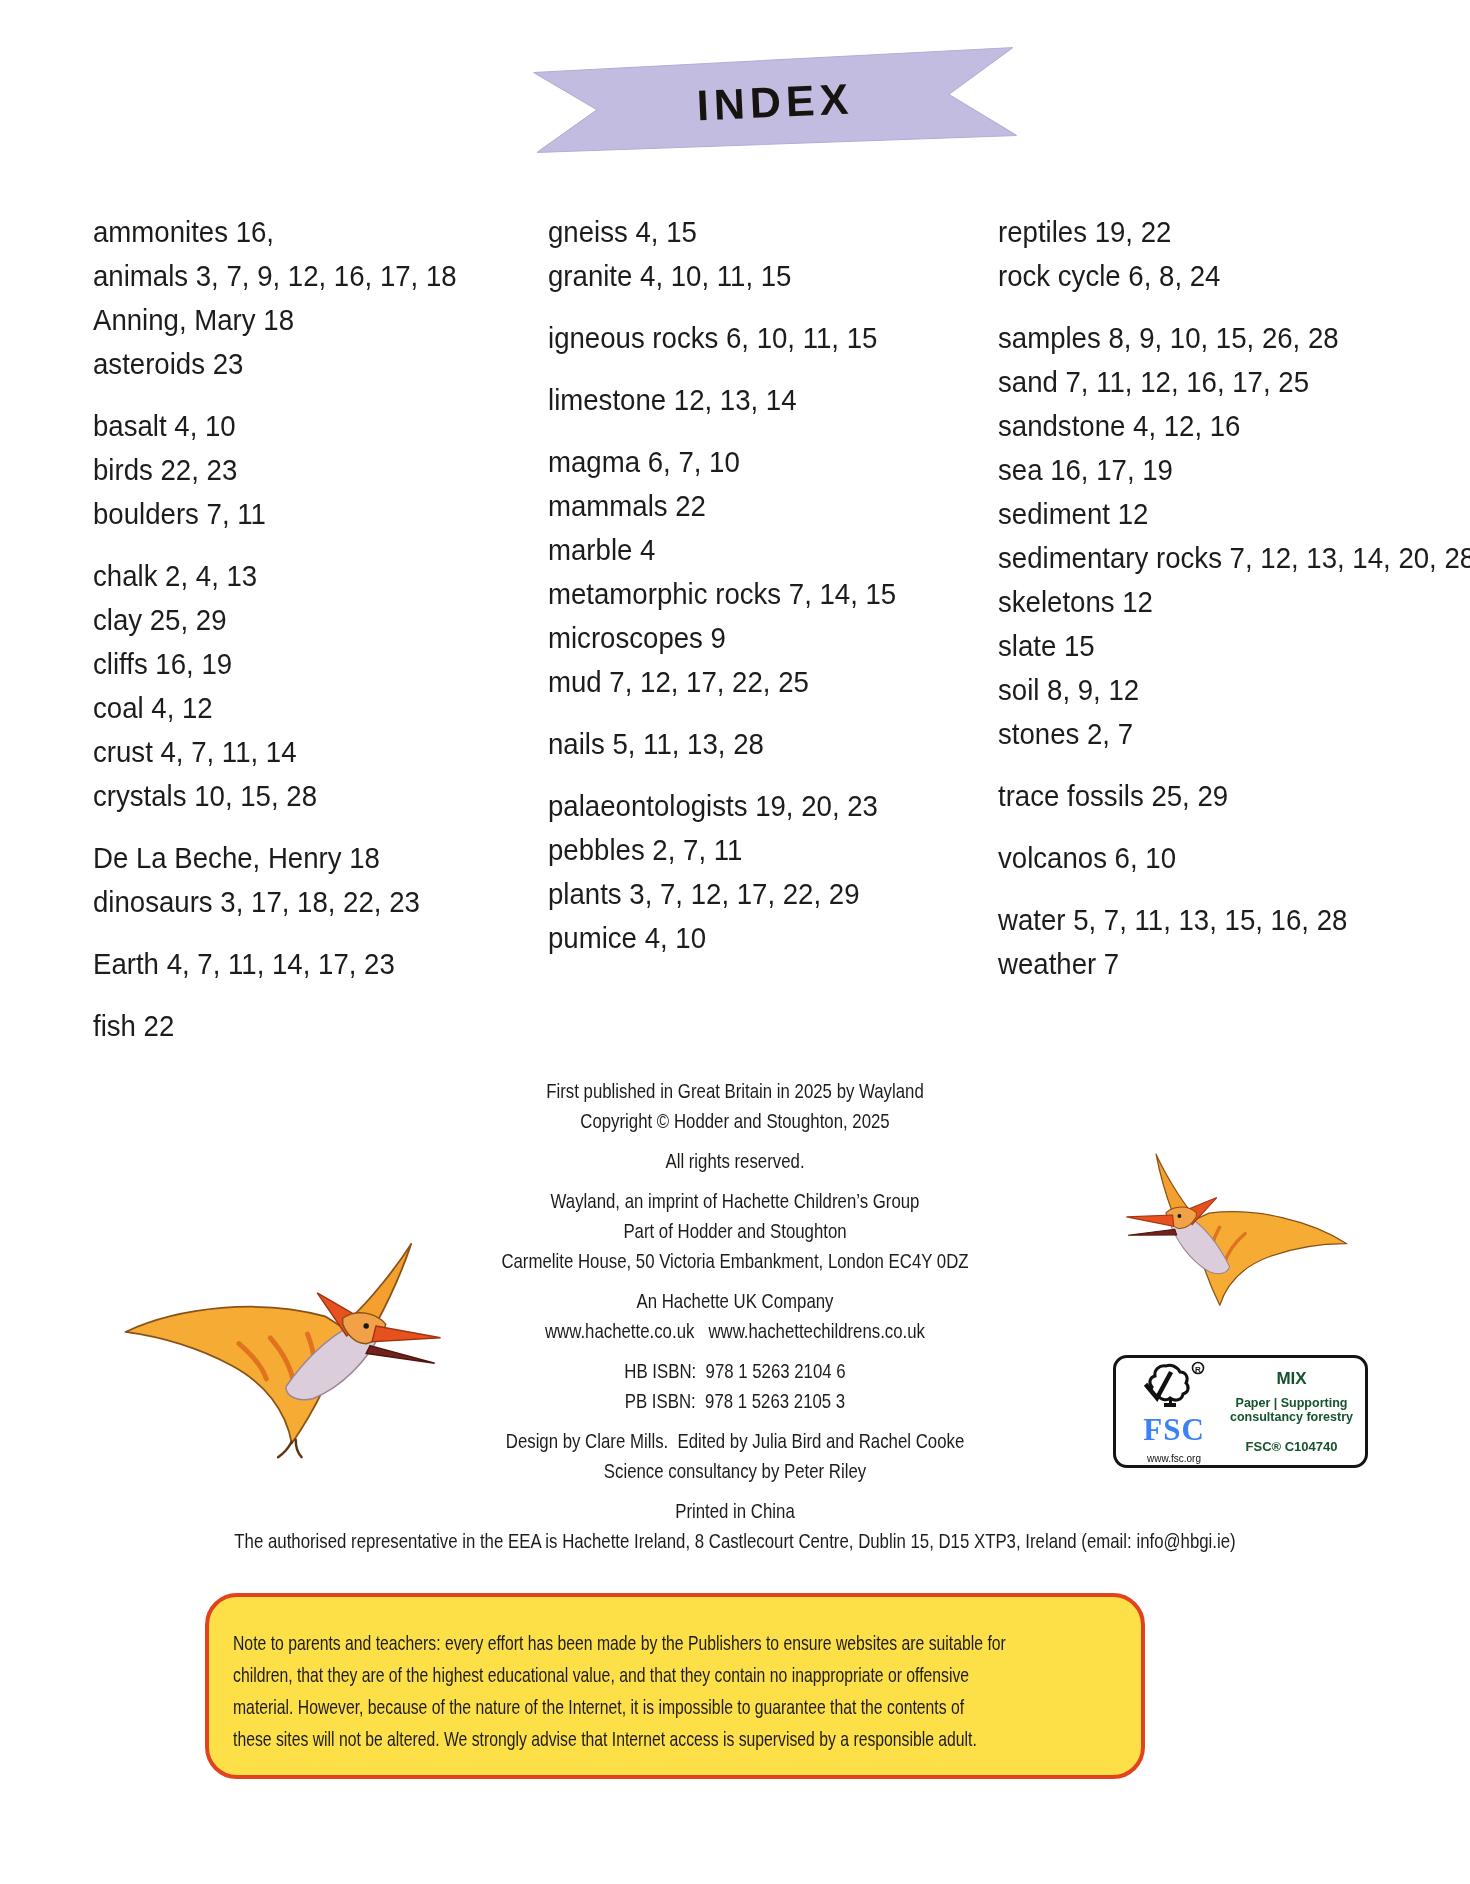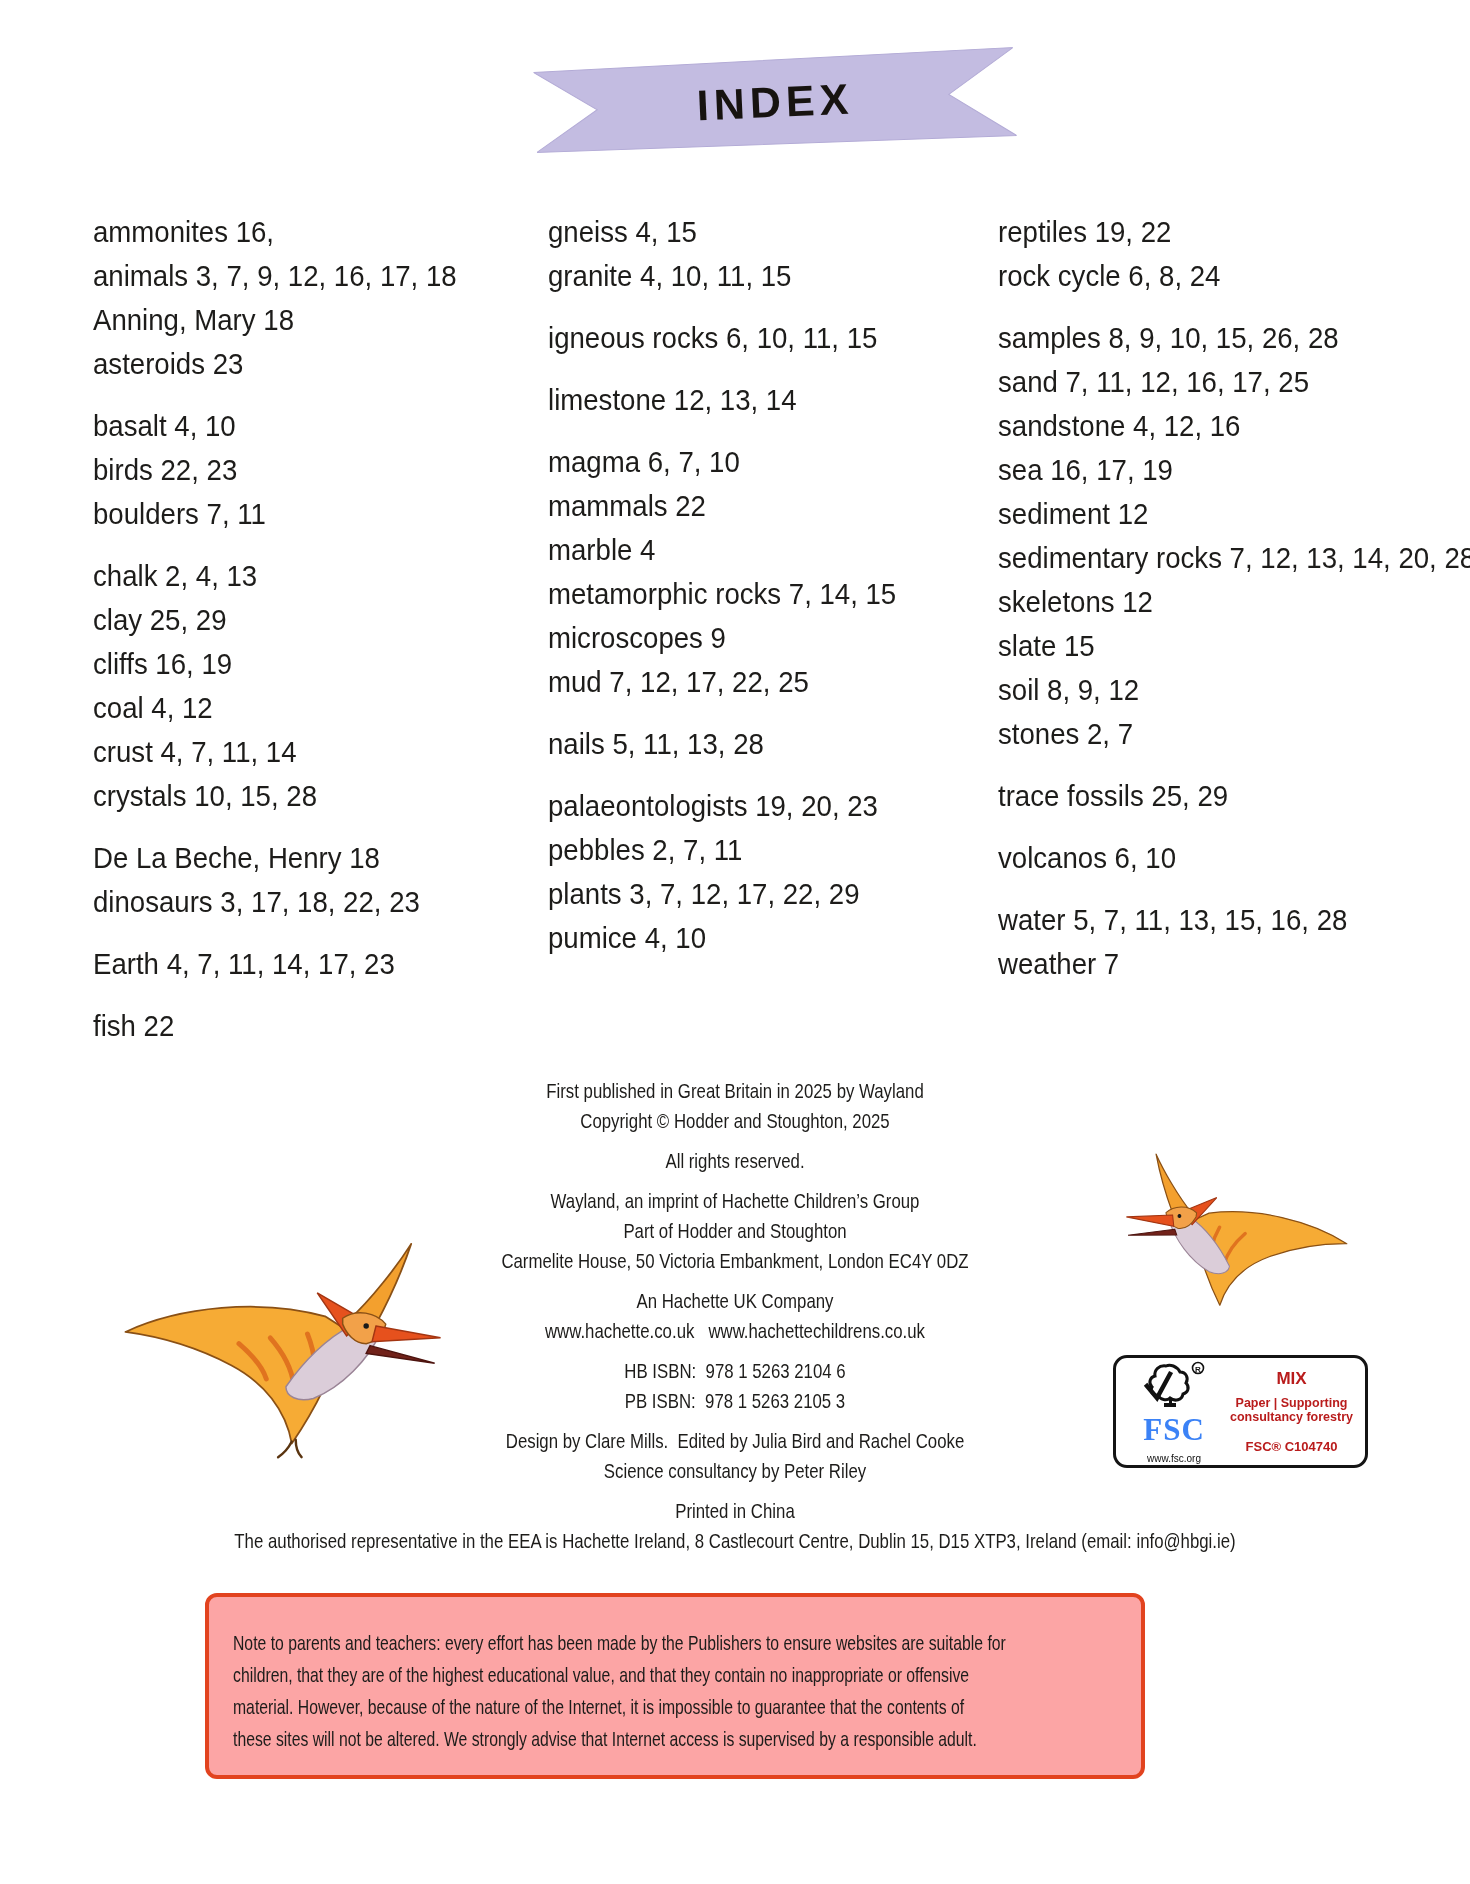--- a/index.html
+++ b/index.html
@@ -37,29 +37,29 @@
 
   
   .fsc-box {
     position:absolute; left:1113px; top:1355px; width:255px; height:113px; box-sizing:border-box;
     border:3px solid #141414; border-radius:14px; background:#fff;
     display:flex; align-items:center; padding:6px 8px 6px 10px; gap:4px;
   }
   .fsc-left  { width:96px; text-align:center; line-height:1; }
   .fsc-brand { font-family:"Liberation Serif", serif; font-weight:bold; font-size:31px; letter-spacing:1px; color:#3b82f6; }
   .fsc-url   { font-size:10px; margin-top:9px; color:#111; }
-  .fsc-right { flex:1; text-align:center; font-weight:bold; color:#b91c1c; }
+  .fsc-right { flex:1; text-align:center; font-weight:bold; color:#14532d; }
   .fsc-mix   { font-size:17px; margin-bottom:7px; }
   .fsc-tagline { font-size:12.5px; line-height:14px; }
   .fsc-code  { font-size:13px; margin-top:15px; }
 
   
   .note-box {
     position:absolute; left:205px; top:1593px; width:940px; height:186px; box-sizing:border-box;
-    border:4px solid #e2431f; border-radius:12px; background:#fca5a5;
+    border:4px solid #e2431f; border-radius:32px; background:#fde047;
   }
   .note-text {
     position:absolute; left:24px; top:30px; font-size:21px; line-height:32px;
     transform:scaleX(0.75); transform-origin:0 0;
   }
   .note-line { white-space:pre; }
 
   
   .ptero { position:absolute; }
   .ptero-left  { left:112px;  top:1238px; width:340px; height:230px; }

